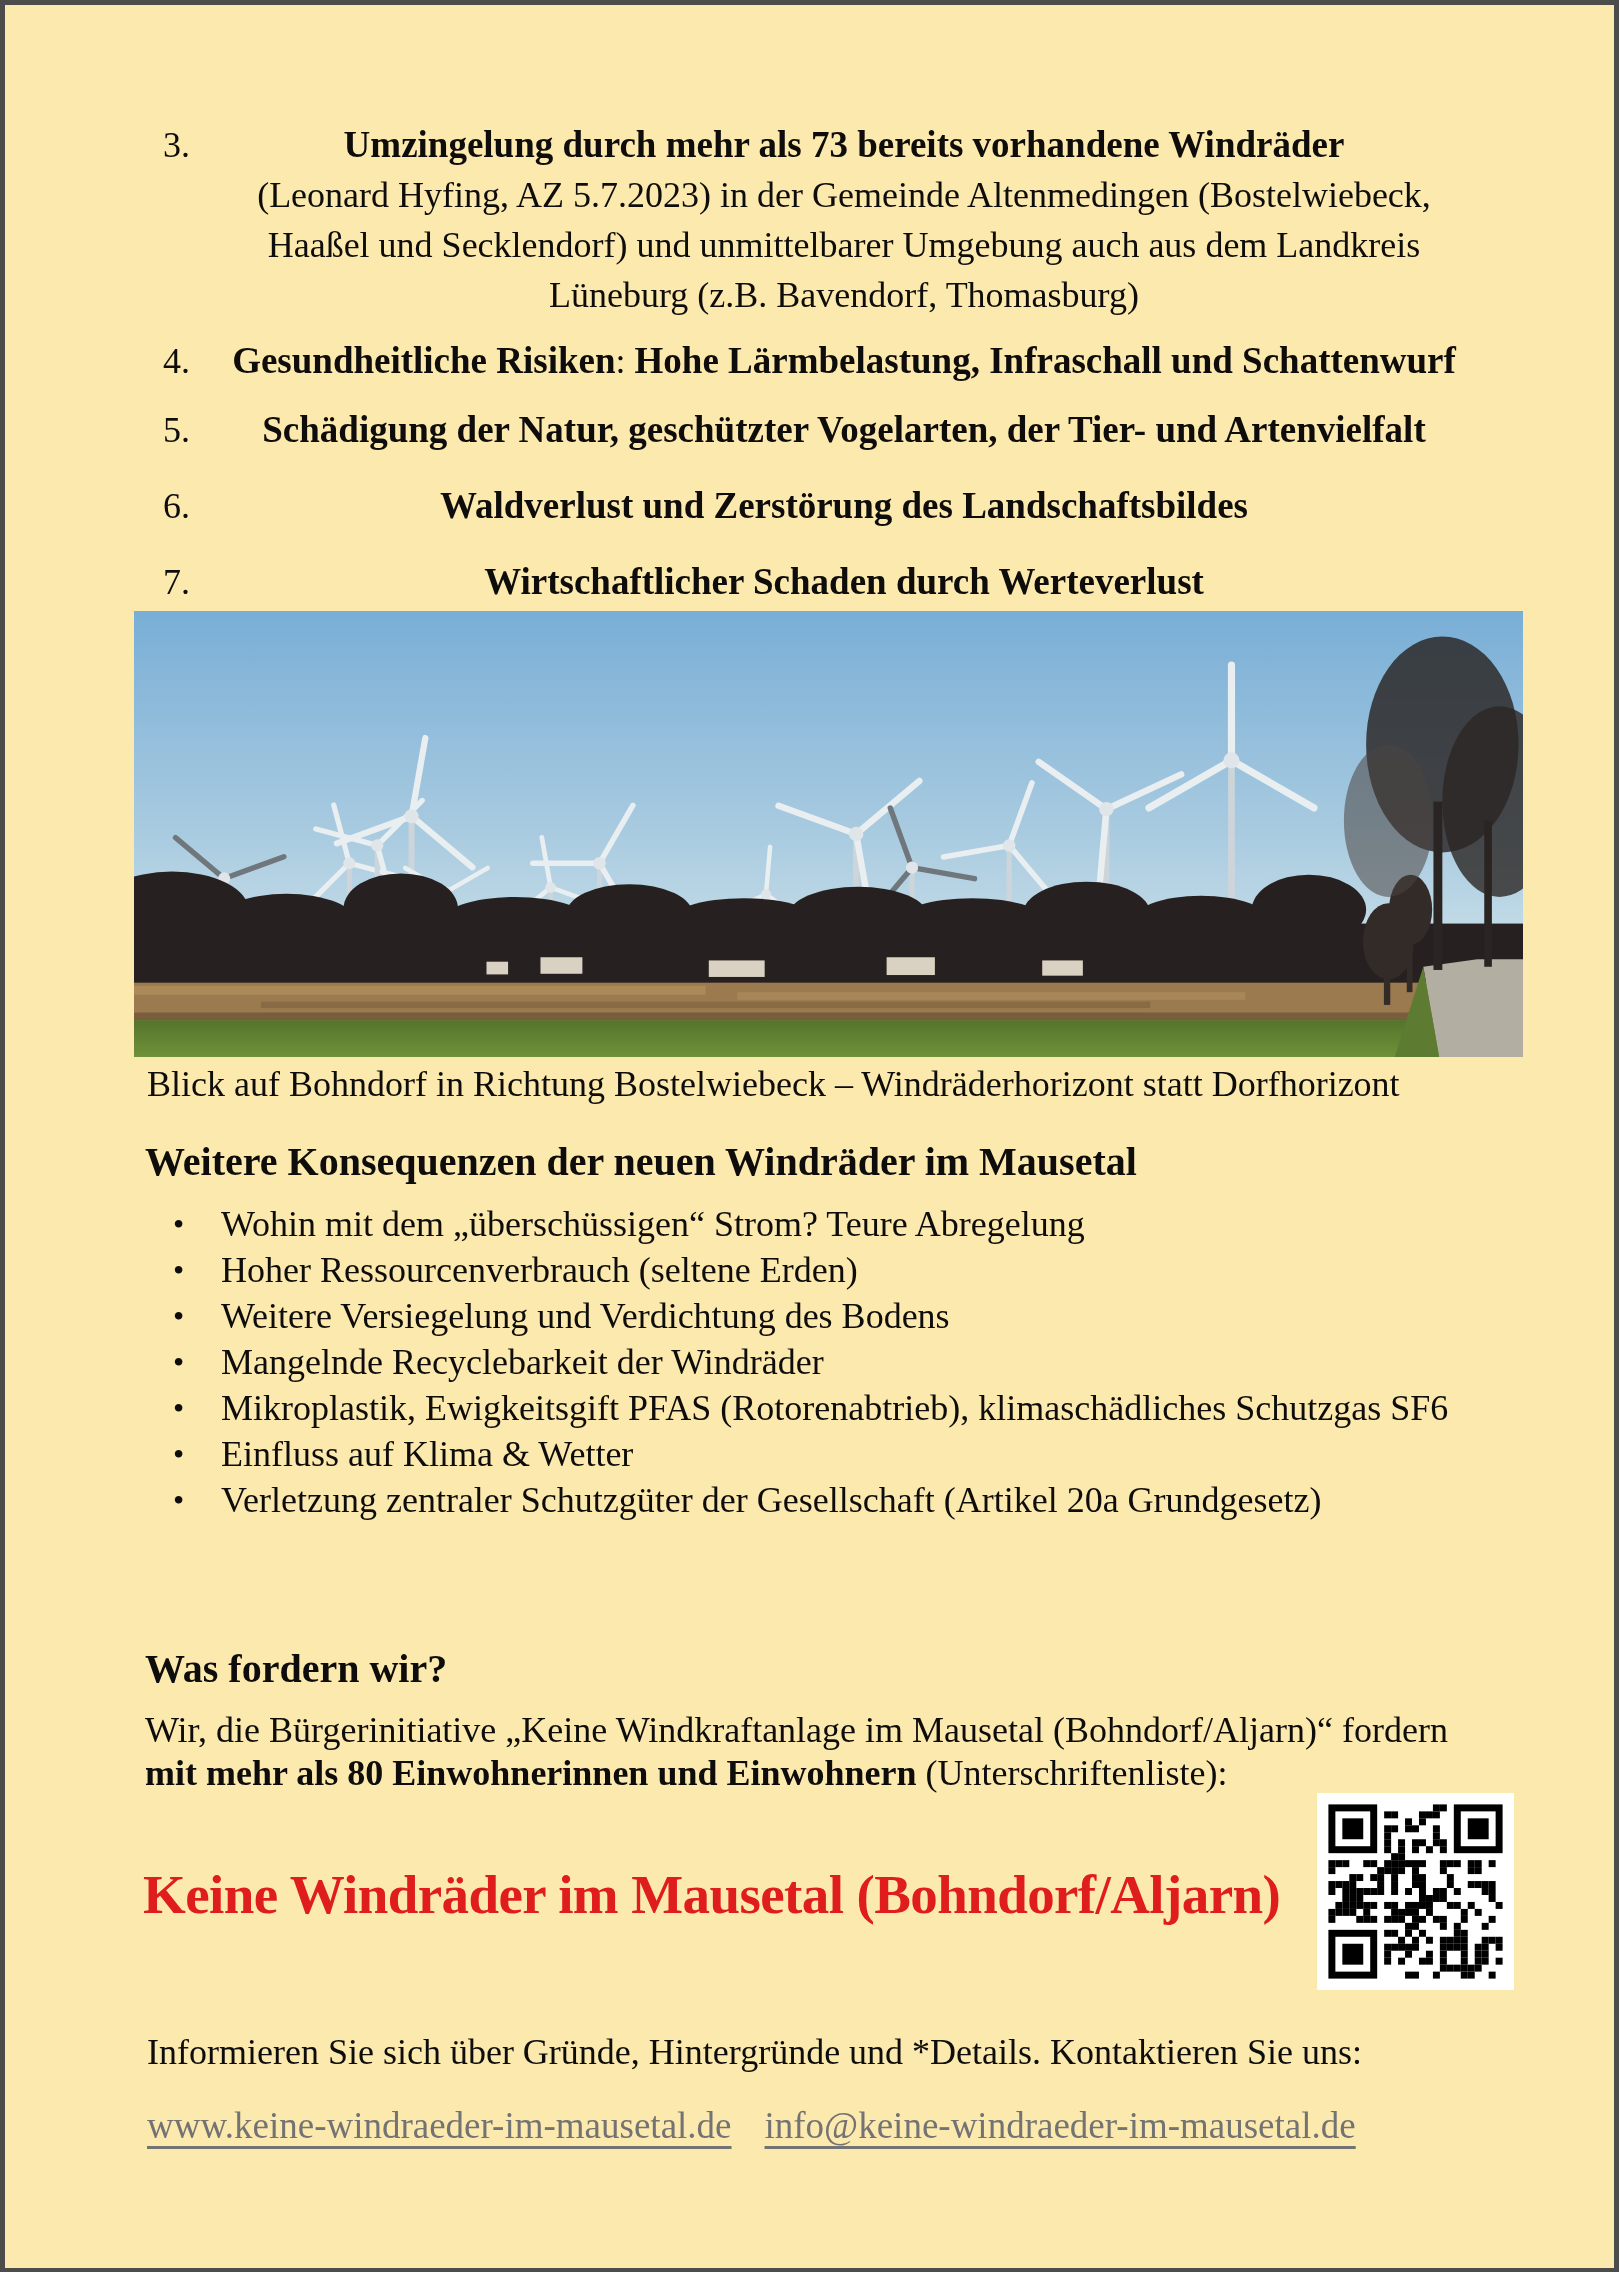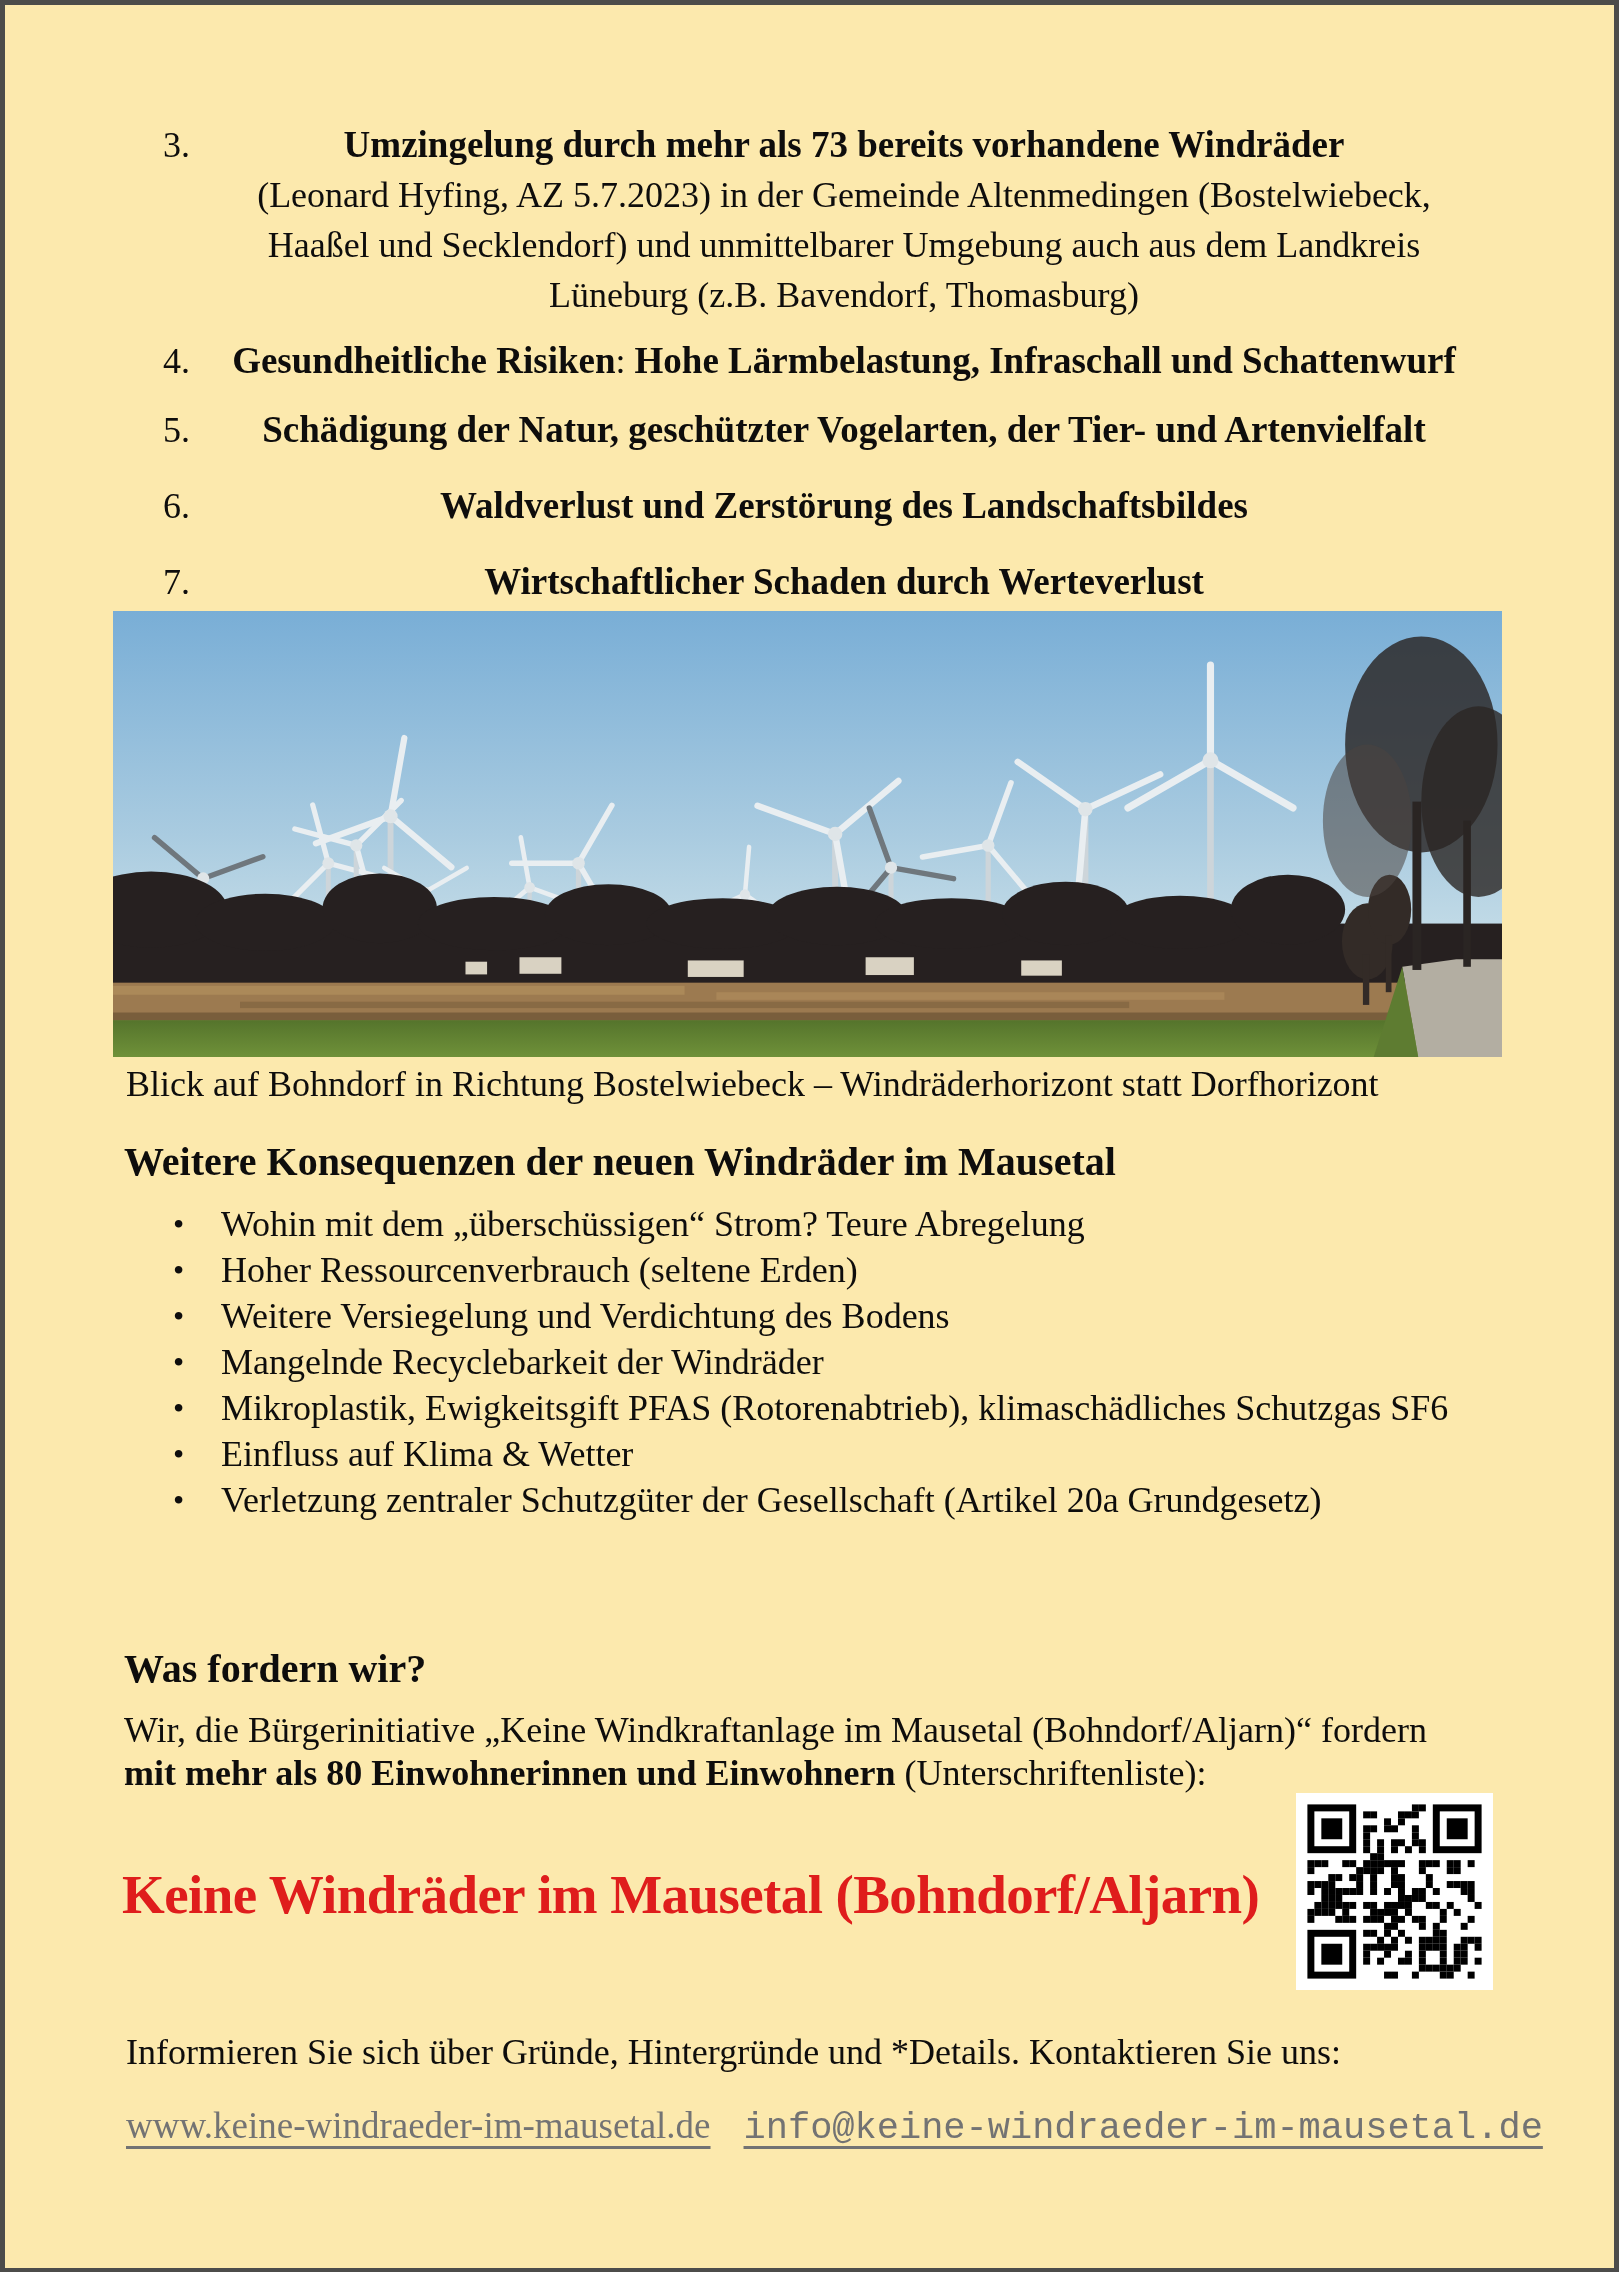--- a/index.html
+++ b/index.html
@@ -6,21 +6,21 @@
   .page{
     position:relative;
     width:1619px;height:2273px;
     box-sizing:border-box;
     background:#fce9ad;
     border:5.7px solid #4c4c4a;
     font-family:"Liberation Serif", serif;
     color:#0e0d0c;
     overflow:hidden;
   }
-  .abs{position:absolute;}
+  .abs{position:absolute;margin-left:21px;}
   
   .num-item{position:absolute;left:158px;display:flex;}
   .num{flex:none;width:54px;font-size:36px;line-height:50px;}
   .item-text{font-size:36px;line-height:50px;width:1254px;text-align:center;}
   .item-title{font-weight:bold;font-size:37px;}
   .sep{font-weight:normal;}
   
   .photo{left:108px;top:606px;width:1389px;height:446px;}
   .photo svg{display:block;width:100%;height:100%;}
   .caption{left:121px;top:1057px;font-size:36px;line-height:44px;}
@@ -34,21 +34,21 @@
   .para{left:119px;top:1704px;font-size:36px;line-height:43px;width:1372px;}
   .bold{font-weight:bold;}
   .slogan{left:117px;top:1858px;font-size:55px;font-weight:bold;line-height:63px;color:#df1d1c;letter-spacing:-0.6px;}
   
   .qr{left:1291px;top:1788px;width:197px;height:197px;background:#ffffff;}
   .qr svg{display:block;width:100%;height:100%;}
   
   .info{left:121px;top:2026px;font-size:36px;line-height:43px;}
   .links{left:121px;top:2097px;font-size:37px;line-height:47px;white-space:nowrap;}
   .links a{color:#737373;text-decoration:underline;text-decoration-thickness:3.2px;text-underline-offset:8.3px;cursor:pointer;}
-  .links a.second{margin-left:33px;font-family:Liberation Mono, monospace;}
+  .links a.second{margin-left:33px;}
 </style>
 </head>
 <body>
 
 <div class="page">
 
   <div class="num-item" style="top:115px">
     <div class="num">3.</div>
     <div class="item-text">
       <div class="item-title">Umzingelung durch mehr als 73 bereits vorhandene Windräder</div>

